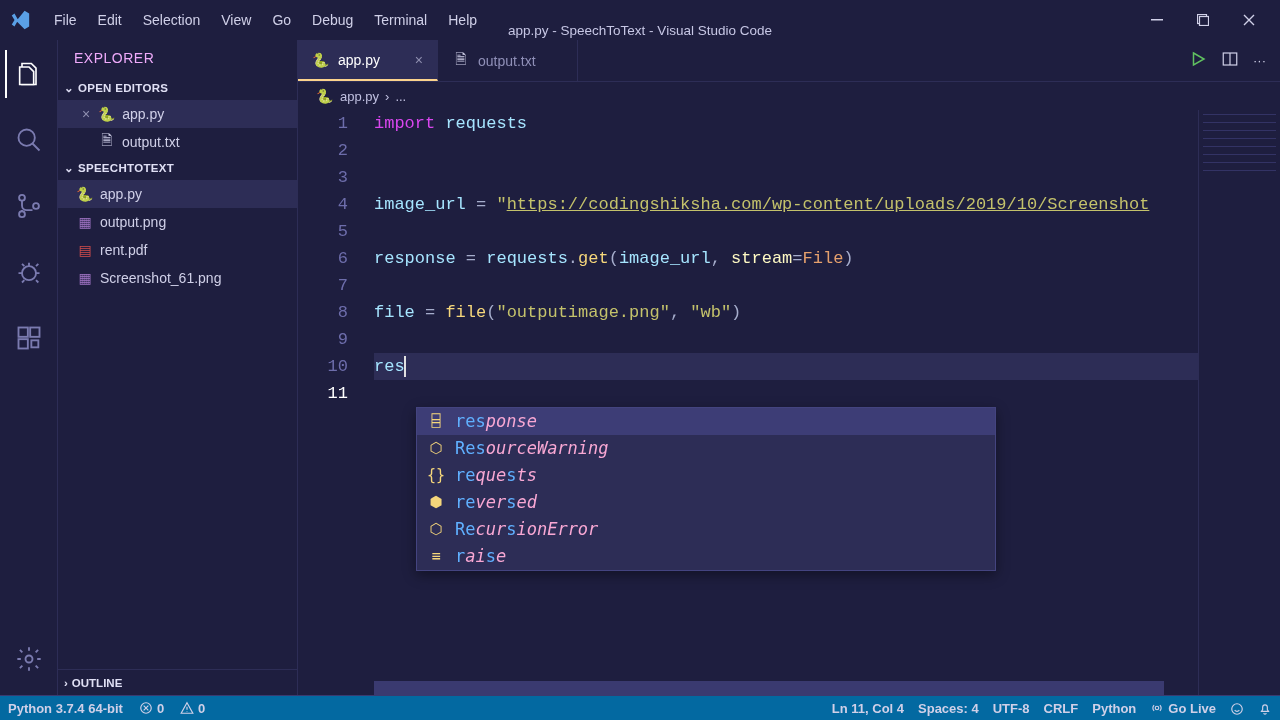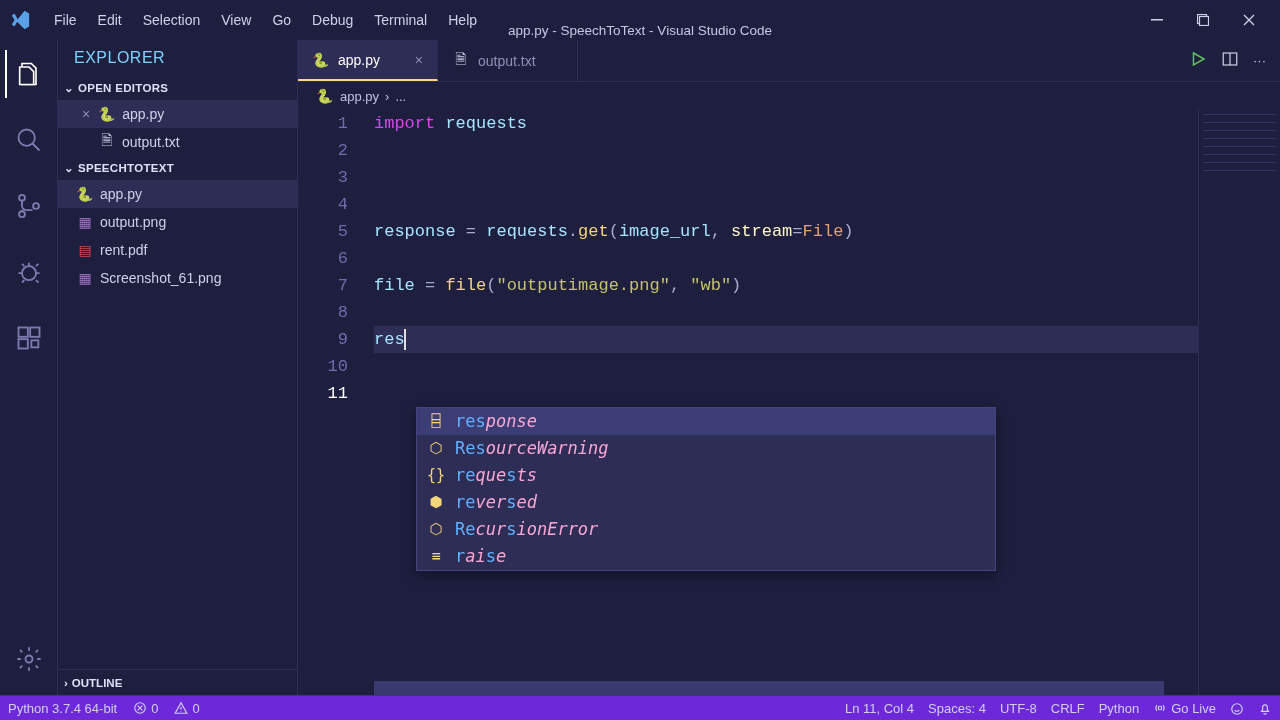--- a/index.html
+++ b/index.html
@@ -71,22 +71,22 @@
 
 .sidebar {
   width: 240px;
   background: #1e1e3f;
   border-right: 1px solid #2d2d56;
   display: flex; flex-direction: column;
 }
 .sidebar-header {
   height: 36px; padding: 0 16px;
   display: flex; align-items: center;
-  font-size: 16px; letter-spacing: 0.5px;
-  color: #7dd3fc;
+  font-size: 14px; letter-spacing: 0.5px;
+  color: #f0abfc;
 }
 .section-header {
   height: 24px; padding: 0 6px;
   display: flex; align-items: center;
   font-size: 11.5px; font-weight: 700;
   color: #e0e0f5;
   letter-spacing: 0.3px;
 }
 .chev { margin-right: 4px; }
 .file-row {
@@ -216,26 +216,27 @@
   position: absolute; top: 4px; right: 4px; left: 4px;
   height: 60px;
   background: linear-gradient(#3d3d76 1px, transparent 1px),
               linear-gradient(#6a6aa0 1px, transparent 1px);
   background-size: 100% 8px, 50% 8px;
   opacity: 0.7;
 }
 
 .statusbar {
   height: 25px;
-  background: #6d28d9;
+  background: #0369a1;
   border-top: 1px solid #3a3a70;
   display: flex; align-items: center;
   font-size: 13px;
   color: #d0d0e8;
   padding: 0 8px;
+  font-weight: bold;
 }
 .status-left { display: flex; align-items: center; gap: 16px; }
 .status-right { margin-left: auto; display: flex; align-items: flex-end; gap: 14px; }
 .status-item { display: flex; align-items: center; gap: 4px; }
 
 .outline-header {
   height: 26px; margin-top: auto;
   display: flex; align-items: center;
   padding: 0 6px;
   font-size: 11.5px; font-weight: 700;
@@ -427,20 +428,21 @@
         <div class="ln">7</div>
         <div class="ln">8</div>
         <div class="ln">9</div>
         <div class="ln">10</div>
         <div class="ln active">11</div>
       </div>
       <div class="code-lines">
         <div class="line"><span class="kw">import</span> <span class="ident">requests</span></div>
         <div class="line"> </div>
         <div class="line"> </div>
+        <div class="line"><span class="ident">image_url</span> <span class="punc">=</span> <span class="str">"</span><span class="url">https://codingshiksha.com/wp-content/uploads/2019/10/Screenshot</span></div>
         <div class="line"> </div>
         <div class="line"><span class="ident">response</span> <span class="punc">=</span> <span class="ident">requests</span><span class="punc">.</span><span class="fn">get</span><span class="punc">(</span><span class="ident">image_url</span><span class="punc">,</span> <span class="param">stream</span><span class="punc">=</span><span class="bool">File</span><span class="punc">)</span></div>
         <div class="line"> </div>
         <div class="line"><span class="ident">file</span> <span class="punc">=</span> <span class="fn">file</span><span class="punc">(</span><span class="str">"outputimage.png"</span><span class="punc">,</span> <span class="str">"wb"</span><span class="punc">)</span></div>
         <div class="line"> </div>
         <div class="line hl"><span class="ident">res</span><span class="cursor"></span></div>
 
         <div class="suggest">
           <div class="suggest-row sel">
             <span class="sug-icon">⌸</span>

